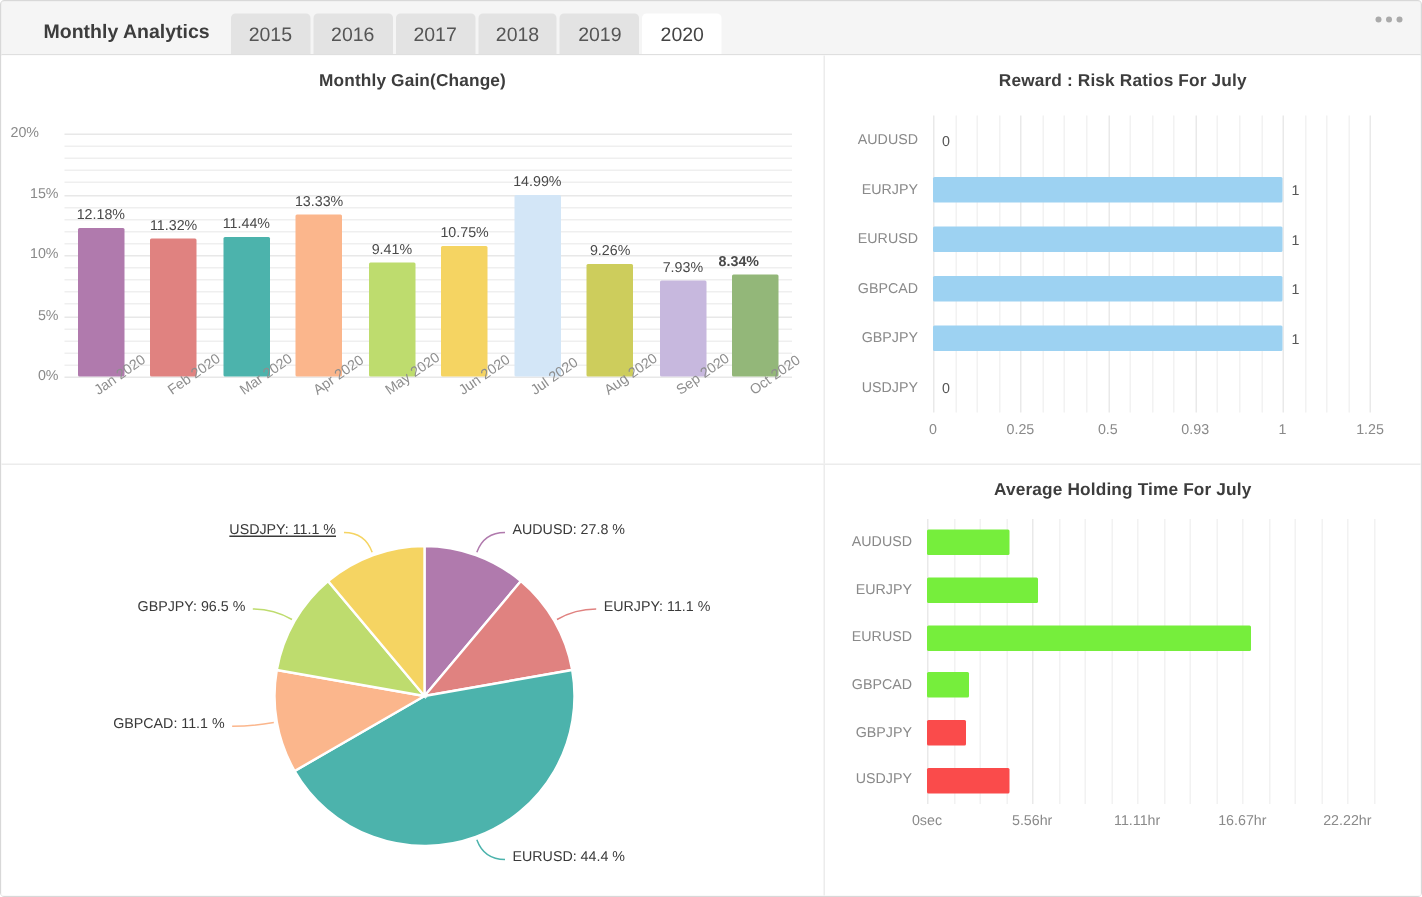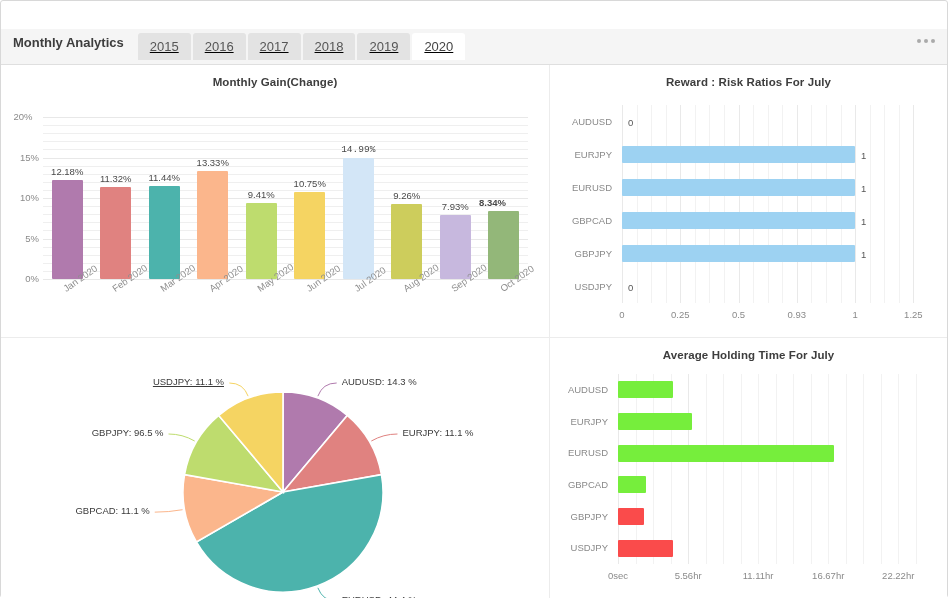--- a/index.html
+++ b/index.html
@@ -17,23 +17,22 @@
     border-radius: 3px;
   }
 
   
   .tabbar {
     position: relative;
     height: 36px;
     background: #f5f5f5;
     border-bottom: 1px solid #dfdfdf;
     display: flex;
-    align-items: center;
-    padding-left: 4px;
-    margin-top: 28px;
+    align-items: flex-end;
+    padding-left: 20px;
   }
   .tabbar-title {
     font-size: 13px;
     font-weight: bold;
     color: #3d3d3d;
     padding: 0 14px 9px 8px;
     line-height: 1;
     white-space: nowrap;
   }
   .tab {
@@ -135,21 +134,21 @@
   .legend-dot { width: 11px; height: 11px; border-radius: 50%; display: block; }
   .legend-text { font-size: 11px; color: #6b6b6b; }
 </style>
 </head>
 <body>
 
 <div class="window">
 
   <div class="tabbar">
     <div class="tabbar-title">Monthly Analytics</div>
-    <div id="tabs-host" style="display:flex;align-items:flex-end;text-decoration:underline;">
+    <div id="tabs-host" style="display:flex;align-items:flex-end;">
         <div class="tab">2015</div>
         <div class="tab">2016</div>
         <div class="tab">2017</div>
         <div class="tab">2018</div>
         <div class="tab">2019</div>
         <div class="tab active">2020</div>
       </div>
     <div class="dots-menu">
       <i></i>
         <i></i>
@@ -180,41 +179,41 @@
           <div class="col-grid major" style="top: 62.5px;"></div>
           <div class="col-grid" style="top: 54.4px;"></div>
           <div class="col-grid" style="top: 46.3px;"></div>
           <div class="col-grid" style="top: 38.2px;"></div>
           <div class="col-grid" style="top: 30.1px;"></div>
           <div class="col-grid major" style="top: 22px;"></div>
           <div class="tick-label" style="left: 6px; top: 178px; width: 32px; text-align: right;">0%</div>
           <div class="tick-label" style="left: 6px; top: 137.5px; width: 32px; text-align: right;">5%</div>
           <div class="tick-label" style="left: 6px; top: 97px; width: 32px; text-align: right;">10%</div>
           <div class="tick-label" style="left: 6px; top: 56.5px; width: 32px; text-align: right;">15%</div>
-          <div class="tick-label" style="left: 6px; top: 16px; width: 32px; text-align: center;">20%</div>
+          <div class="tick-label" style="left: 6px; top: 16px; width: 32px; text-align: left;">20%</div>
           <div class="col-bar" style="left: 50.73px; width: 31.04px; height: 98.658px; bottom: 58px; background: rgb(176, 122, 173);"></div>
           <div class="col-val" style="left: 42.73px; width: 47.04px; top: 71.342px;">12.18%</div>
           <div class="col-cat" style="left: 60.042px; top: 190px;">Jan 2020</div>
           <div class="col-bar" style="left: 99.23px; width: 31.04px; height: 91.692px; bottom: 58px; background: rgb(224, 130, 128);"></div>
           <div class="col-val" style="left: 91.23px; width: 47.04px; top: 78.308px;">11.32%</div>
           <div class="col-cat" style="left: 108.542px; top: 190px;">Feb 2020</div>
           <div class="col-bar" style="left: 147.73px; width: 31.04px; height: 92.664px; bottom: 58px; background: rgb(76, 179, 172);"></div>
           <div class="col-val" style="left: 139.73px; width: 47.04px; top: 77.336px;">11.44%</div>
           <div class="col-cat" style="left: 157.042px; top: 190px;">Mar 2020</div>
           <div class="col-bar" style="left: 196.23px; width: 31.04px; height: 107.973px; bottom: 58px; background: rgb(251, 182, 140);"></div>
           <div class="col-val" style="left: 188.23px; width: 47.04px; top: 62.027px;">13.33%</div>
           <div class="col-cat" style="left: 205.542px; top: 190px;">Apr 2020</div>
           <div class="col-bar" style="left: 244.73px; width: 31.04px; height: 76.221px; bottom: 58px; background: rgb(190, 220, 110);"></div>
           <div class="col-val" style="left: 236.73px; width: 47.04px; top: 93.779px;">9.41%</div>
           <div class="col-cat" style="left: 254.042px; top: 190px;">May 2020</div>
           <div class="col-bar" style="left: 293.23px; width: 31.04px; height: 87.075px; bottom: 58px; background: rgb(245, 212, 98);"></div>
           <div class="col-val" style="left: 285.23px; width: 47.04px; top: 82.925px;">10.75%</div>
           <div class="col-cat" style="left: 302.542px; top: 190px;">Jun 2020</div>
           <div class="col-bar" style="left: 341.73px; width: 31.04px; height: 121.419px; bottom: 58px; background: rgb(211, 230, 247);"></div>
-          <div class="col-val" style="left: 333.73px; width: 47.04px; top: 48.581px; font-family: Liberation Mono, monospace;">14.99%</div>
+          <div class="col-val" style="left: 333.73px; width: 47.04px; top: 48.581px;">14.99%</div>
           <div class="col-cat" style="left: 351.042px; top: 190px;">Jul 2020</div>
           <div class="col-bar" style="left: 390.23px; width: 31.04px; height: 75.006px; bottom: 58px; background: rgb(205, 205, 92);"></div>
           <div class="col-val" style="left: 382.23px; width: 47.04px; top: 94.994px;">9.26%</div>
           <div class="col-cat" style="left: 399.542px; top: 190px;">Aug 2020</div>
           <div class="col-bar" style="left: 438.73px; width: 31.04px; height: 64.233px; bottom: 58px; background: rgb(199, 184, 222);"></div>
           <div class="col-val" style="left: 430.73px; width: 47.04px; top: 105.767px;">7.93%</div>
           <div class="col-cat" style="left: 448.042px; top: 190px;">Sep 2020</div>
           <div class="col-bar" style="left: 487.23px; width: 31.04px; height: 67.554px; bottom: 58px; background: rgb(147, 183, 121);"></div>
           <div class="col-val" style="left: 468px; width: 47.04px; top: 102.446px; font-weight: bold;">8.34%</div>
           <div class="col-cat" style="left: 496.542px; top: 190px;">Oct 2020</div>
@@ -279,21 +278,21 @@
             <path d="M 282 128 L 195.3974596215561 177.99999999999991 A 100 100 0 0 1 183.51922469877923 110.6351822333069 Z" fill="#fbb68c" stroke="#ffffff" stroke-width="1.6"></path>
             <path d="M 282 128 L 183.51922469877923 110.6351822333069 A 100 100 0 0 1 217.7212390313461 51.39555568810215 Z" fill="#bedc6e" stroke="#ffffff" stroke-width="1.6"></path>
             <path d="M 282 128 L 217.7212390313461 51.39555568810215 A 100 100 0 0 1 282.00000000000006 28 Z" fill="#f5d462" stroke="#ffffff" stroke-width="1.6"></path>
             <path d="M 316.8860546192182 32.151352679837345 Q 321.6743366257776 18.995655988834642 335.6743366257776 18.995655988834642" fill="none" stroke="#b07aad" stroke-width="1"></path>
             <path d="M 370.33459118601274 77.00000000000001 Q 382.4589468389949 70.00000000000003 396.4589468389949 70.00000000000003" fill="none" stroke="#e08280" stroke-width="1"></path>
             <path d="M 316.88605461921816 223.84864732016268 Q 321.6743366257775 237.0043440111654 335.6743366257775 237.0043440111654" fill="none" stroke="#4cb3ac" stroke-width="1"></path>
             <path d="M 181.54960919275476 145.7121141220268 Q 167.76230065058382 148.14318860936382 153.76230065058382 148.14318860936382" fill="none" stroke="#fbb68c" stroke-width="1"></path>
             <path d="M 193.66540881398728 76.99999999999994 Q 181.54105316100515 69.99999999999994 167.54105316100515 69.99999999999994" fill="none" stroke="#bedc6e" stroke-width="1"></path>
             <path d="M 247.1139453807819 32.1513526798373 Q 242.32566337422253 18.995655988834585 228.32566337422253 18.995655988834585" fill="none" stroke="#f5d462" stroke-width="1"></path>
           </svg>
-          <div class="pie-label" style="top: 11.9957px; left: 340.674px;">AUDUSD: 14.3 %</div>
+          <div class="pie-label" style="top: 11.9957px; left: 340.674px;">AUDUSD: 27.8 %</div>
           <div class="pie-label" style="top: 63px; left: 401.459px;">EURJPY: 11.1 %</div>
           <div class="pie-label" style="top: 230.004px; left: 340.674px;">EURUSD: 44.4 %</div>
           <div class="pie-label" style="top: 141.143px; right: 399.238px;">GBPCAD: 11.1 %</div>
           <div class="pie-label" style="top: 63px; right: 385.459px;">GBPJPY: 96.5 %</div>
           <div class="pie-label" style="top: 11.9957px; right: 325px; text-decoration: underline;">USDJPY: 11.1 %</div>
         </div>
     </div>
 
     <div class="panel br">
       <div class="panel-title">Average Holding Time For July</div>

